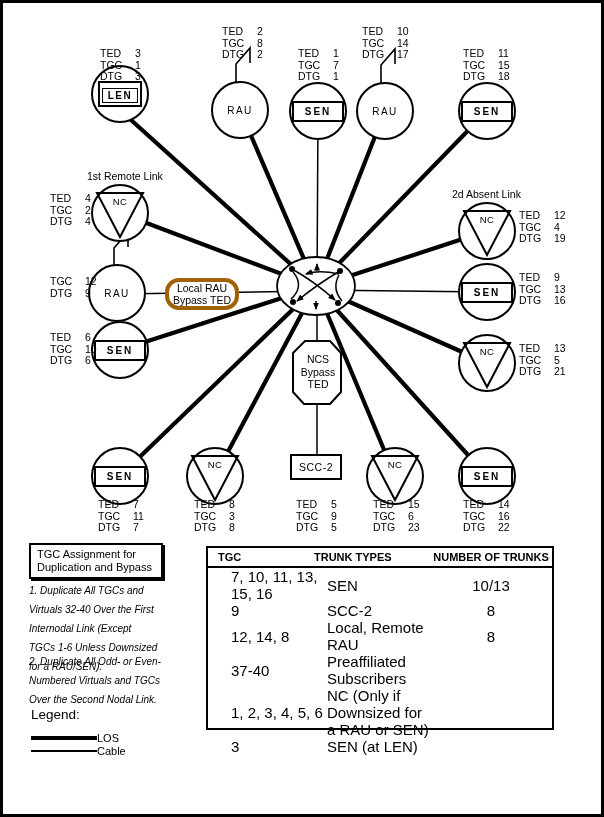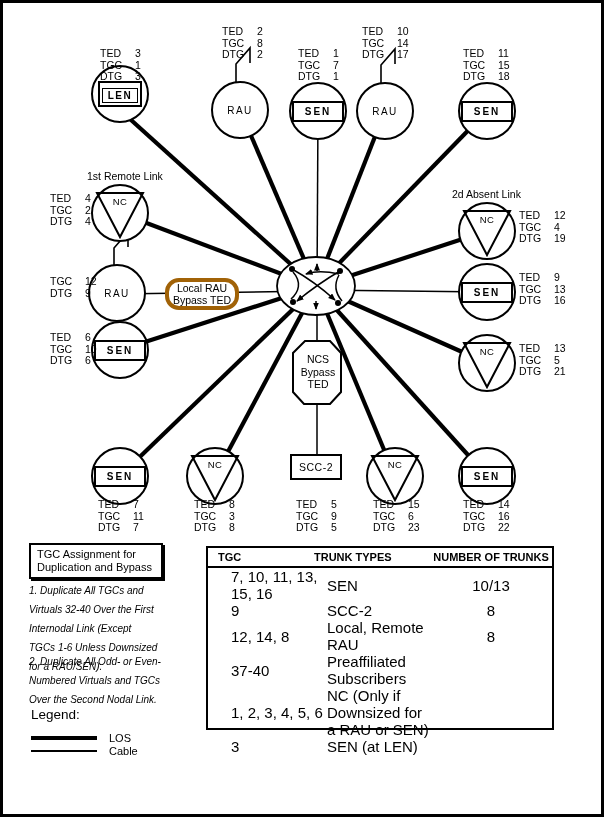--- a/index.html
+++ b/index.html
@@ -55,21 +55,21 @@
   .linklabel { position:absolute; font-size:10.5px; }
   
   .assignbox {
     position:absolute; left:26px; top:540px; width:134px;
     border:2px solid #000; box-shadow:2px 2px 0 #000; background:#fff;
     padding:3px 6px; font-size:11px; line-height:13px; white-space:pre-line;
   }
   .note { position:absolute; width:164px; font-size:10px; line-height:19px; white-space:pre-line;font-style:italic; }
   
   .legend-title { position:absolute; left:28px; top:704px; font-size:13.5px; }
-  .legend-item { position:absolute; display:flex; align-items:center; gap:12px; }
+  .legend-item { position:absolute; display:flex; align-items:center; }
   .keyline { display:inline-block; width:66px; background:#000; }
   .keyline.los { height:4px; }
   .keyline.cable { height:1.5px; }
   .legend-item .lbl { font-size:11px; }
   
   .ttable {
     position:absolute; left:203px; top:543px; width:348px; height:184px;
     border:2px solid #000; background:#fff; display:flex; flex-direction:column;
   }
   .thead {

